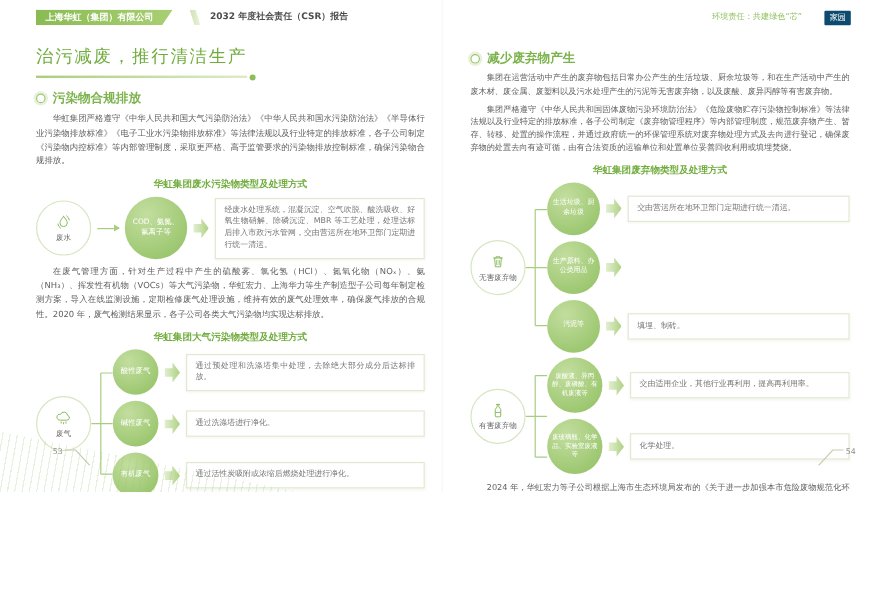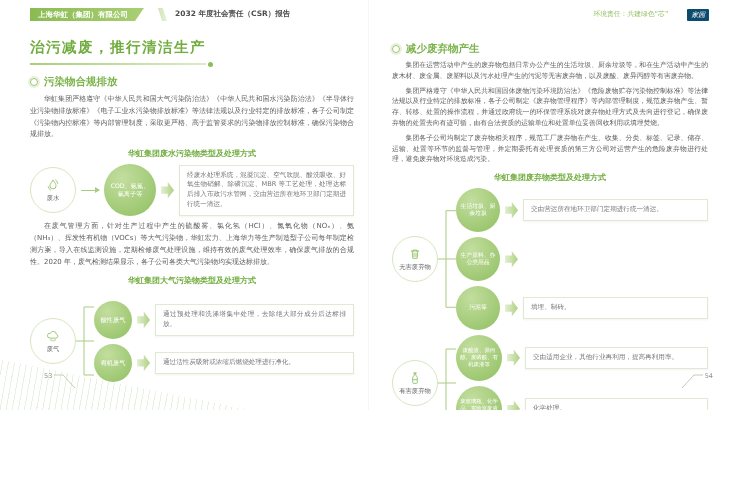--- a/index.html
+++ b/index.html
@@ -10,30 +10,30 @@
   .hdr{position:absolute;top:8px;left:0;width:737px;height:15px;}
   .badge-company{position:absolute;left:30px;top:0;height:13px;line-height:13px;
     padding:0 16px 0 8px;font-size:7.5px;font-weight:bold;color:#fff;
     background:linear-gradient(90deg,#8abb53,#a9cf73);
     clip-path:polygon(0 0,100% 0,calc(100% - 9px) 100%,0 100%);}
   .hdr-sep{position:absolute;left:158px;top:0;width:9px;height:13px;
     background:linear-gradient(90deg,#cfe3b4,#e9f2dc);
     clip-path:polygon(0 0,55% 0,100% 100%,45% 100%);}
   .report-title{position:absolute;left:175px;top:1px;font-size:7.5px;font-weight:bold;color:#4d4d4d;}
   .chapter{position:absolute;right:28px;top:1px;font-size:6.8px;color:#93c163;display:flex;align-items:flex-start;gap:19px;}
-  .chapter-badge{background:#0c4a6e;color:#fff;padding:1px 4px;border-radius:1px;font-size:6.8px;font-style:italic;}
+  .chapter-badge{background:#0c4a6e;color:#fff;padding:1px 4px;border-radius:1px;font-size:6.8px;}
 
   
   .spread{position:absolute;top:32px;left:0;width:737px;display:flex;}
   .page{width:368px;box-sizing:border-box;}
   .page-left{padding:4px 14px 0 30px;}
   .page-right{padding:4px 28px 0 24px;}
   .gutter{position:absolute;top:0;left:368px;width:1px;height:100%;background:rgba(0,0,0,0.035);}
 
-  .page-title{font-size:14.5px;font-weight:bold;color:#71ad3e;letter-spacing:1.5px;margin:2px 0 0;}
+  .page-title{font-size:14.5px;font-weight:normal;color:#71ad3e;letter-spacing:1.5px;margin:2px 0 0;}
   .title-rule{width:176px;height:2px;background:linear-gradient(90deg,#a9cf79,#dcebc8);position:relative;margin:6px 0 10px;}
   .title-rule .dot{position:absolute;right:-7px;top:-1.5px;width:5px;height:5px;border-radius:50%;background:#8cbd5c;}
 
   .sec{display:flex;align-items:center;gap:6px;margin:6px 0 4px;font-size:10.5px;font-weight:bold;color:#7cb34c;font-family:Liberation Mono, monospace;}
   .ring{flex:none;width:6px;height:6px;border:1.5px solid #9dc56e;border-radius:50%;box-shadow:0 0 0 2px #e8f1db;}
 
   p.body{font-size:7px;line-height:11.8px;color:#5e5e5e;text-align:justify;text-indent:2em;margin:5px 0;}
   .page-right p.body{font-size:6.8px;line-height:10.8px;margin:4px 0;}
 
   .diag-title{font-size:8px;font-weight:bold;color:#71ad3e;text-align:center;margin:7px 0 5px;}
@@ -137,37 +137,41 @@
         <svg class="connector" viewBox="0 0 18 100" preserveAspectRatio="none">
           <path d="M0 50 H8 M8 16 V84 M8 16 H18 M8 50 H18 M8 84 H18"></path>
         </svg>
         <div class="rows">
           <div class="row">
             <div class="pcircle pc-gas">酸性废气</div>
             <span class="chev"></span>
             <div class="tbox">通过预处理和洗涤塔集中处理，去除绝大部分成分后达标排放。</div>
           </div>
           <div class="row">
+            <div class="pcircle pc-gas">碱性废气</div>
+            <span class="chev"></span>
+            <div class="tbox">通过洗涤塔进行净化。</div>
+          </div>
+          <div class="row">
             <div class="pcircle pc-gas">有机废气</div>
             <span class="chev"></span>
             <div class="tbox">通过活性炭吸附或浓缩后燃烧处理进行净化。</div>
           </div>
         </div>
       </div>
     </section>
 
     <section class="page page-right">
       <h2 class="sec">
         <span class="ring"></span>
         <span>减少废弃物产生</span>
       </h2>
 
       <p class="body">集团在运营活动中产生的废弃物包括日常办公产生的生活垃圾、厨余垃圾等，和在生产活动中产生的废木材、废金属、废塑料以及污水处理产生的污泥等无害废弃物，以及废酸、废异丙醇等有害废弃物。</p>
       <p class="body">集团严格遵守《中华人民共和国固体废物污染环境防治法》《危险废物贮存污染物控制标准》等法律法规以及行业特定的排放标准，各子公司制定《废弃物管理程序》等内部管理制度，规范废弃物产生、暂存、转移、处置的操作流程，并通过政府统一的环保管理系统对废弃物处理方式及去向进行登记，确保废弃物的处置去向有迹可循，由有合法资质的运输单位和处置单位妥善回收利用或填埋焚烧。</p>
-      <p class="body">集团各子公司均制定了废弃物相关程序，规范工厂废弃物在产生、收集、分类、标签、记录、储存、运输、处置等环节的监督与管理，并定期委托有处理资质的第三方公司对运营产生的危险废弃物进行处理，避免废弃物对环境造成污染。</p>
 
       <h3 class="diag-title">华虹集团废弃物类型及处理方式</h3>
 
       <div class="group">
         <div class="hub">
           <svg class="hub-ic" viewBox="0 0 24 24">
             <path d="M6.5 7.5h11M9.5 7.5V6h5v1.5M7.8 7.5l.9 11h6.6l.9-11"></path>
             <path d="M10.5 10.5v5.5M13.5 10.5v5.5"></path>
           </svg>
           <span class="lbl">无害废弃物</span>

